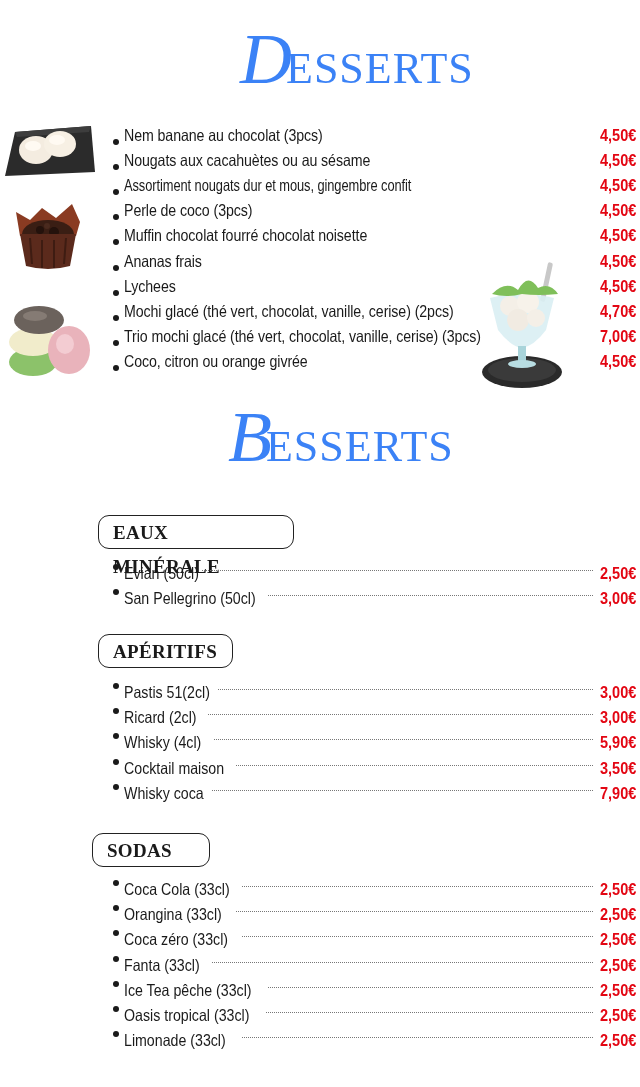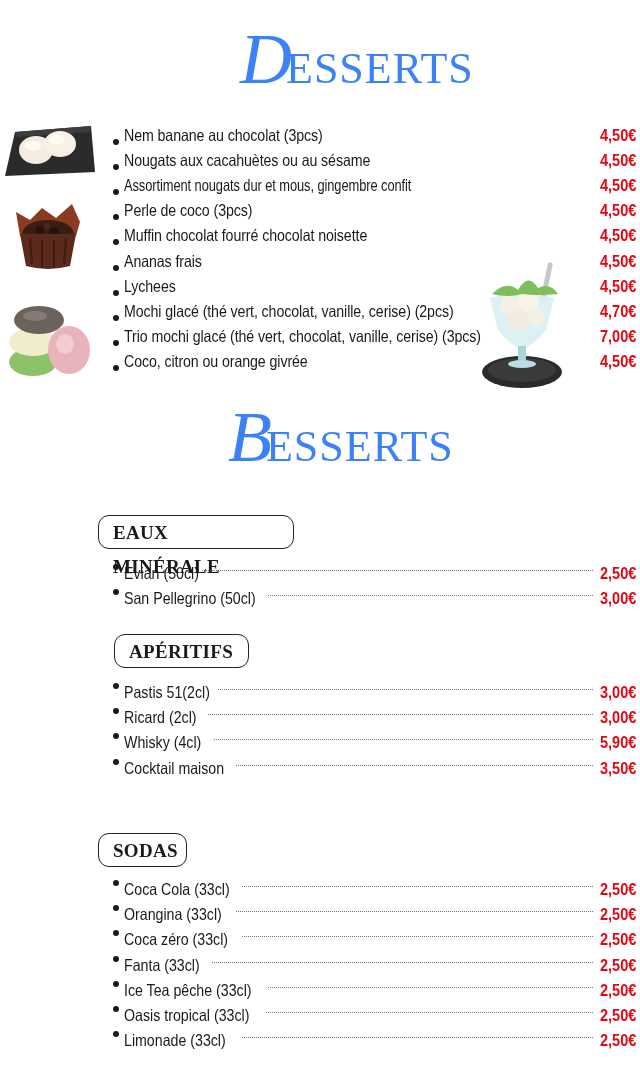--- a/index.html
+++ b/index.html
@@ -15,22 +15,22 @@
     .drow { height: 25.1px; display: flex; align-items: flex-end; position: relative; }
     .bullet { display: inline-block; width: 6px; height: 6px; background: #1a1a1a; border-radius: 50%; margin: 0 5px 0 1px; flex: none; }
     .dname { font-size: 16.5px; transform: scaleX(0.86); transform-origin: left center; white-space: nowrap; letter-spacing: -0.1px; }
     .dname.narrow { transform: scaleX(0.78); }
     .dprice { position: absolute; right: 0; color: #e30613; font-weight: bold; font-size: 16.5px; transform: scaleX(0.88); transform-origin: right center; }
 
     .pic { position: absolute; }
 
     .section-pill { position: absolute; border: 1.5px solid #222; border-radius: 11px; font-family: "Liberation Serif", serif; font-weight: bold; font-size: 19px; color: #1a1a1a; padding: 0 14px; height: 34px; line-height: 34px; box-sizing: border-box; letter-spacing: 0.3px; }
     #pill-eaux { left: 98px; top: 515px; width: 196px; }
-    #pill-aperitifs { left: 98px; top: 634px; width: 135px; margin-left: 16px; }
-    #pill-sodas { left: 98px; top: 833px; width: 89px; }
+    #pill-aperitifs { left: 98px; top: 634px; width: 135px; }
+    #pill-sodas { left: 92px; top: 833px; width: 118px; }
 
     .drink-list { position: absolute; left: 112px; width: 524px; }
     #list-eaux { top: 564px; }
     #list-aperitifs { top: 683px; }
     #list-sodas { top: 880px; }
     .brow { height: 25.2px; display: flex; align-items: flex-start; }
     .bname { font-size: 16.5px; transform: scaleX(0.86); transform-origin: left center; white-space: nowrap; display: inline-block; }
     .bname-wrap { flex: none; }
     .leader { flex: 1; border-bottom: 1px dotted #777; margin: 0 2px 0 2px; height: 0; position: relative; top: 6px; }
     .bprice { color: #e30613; font-weight: bold; font-size: 16.5px; transform: scaleX(0.88); transform-origin: right center; flex: none; }
@@ -176,20 +176,26 @@
       <span class="bname-wrap" style="width:88px"><span class="bname">Whisky (4cl)</span></span>
       <span class="leader"></span>
       <span class="bprice">5,90€</span>
     </div>
   <div class="brow">
       <span class="bullet"></span>
       <span class="bname-wrap" style="width:110px"><span class="bname">Cocktail maison</span></span>
       <span class="leader"></span>
       <span class="bprice">3,50€</span>
     </div>
+  <div class="brow">
+      <span class="bullet"></span>
+      <span class="bname-wrap" style="width:86px"><span class="bname">Whisky coca</span></span>
+      <span class="leader"></span>
+      <span class="bprice">7,90€</span>
+    </div>
 </div>
 
 <div class="section-pill" id="pill-sodas">SODAS</div>
 <div class="drink-list" id="list-sodas">
   <div class="brow">
       <span class="bullet"></span>
       <span class="bname-wrap" style="width:116px"><span class="bname">Coca Cola (33cl)</span></span>
       <span class="leader"></span>
       <span class="bprice">2,50€</span>
     </div>

